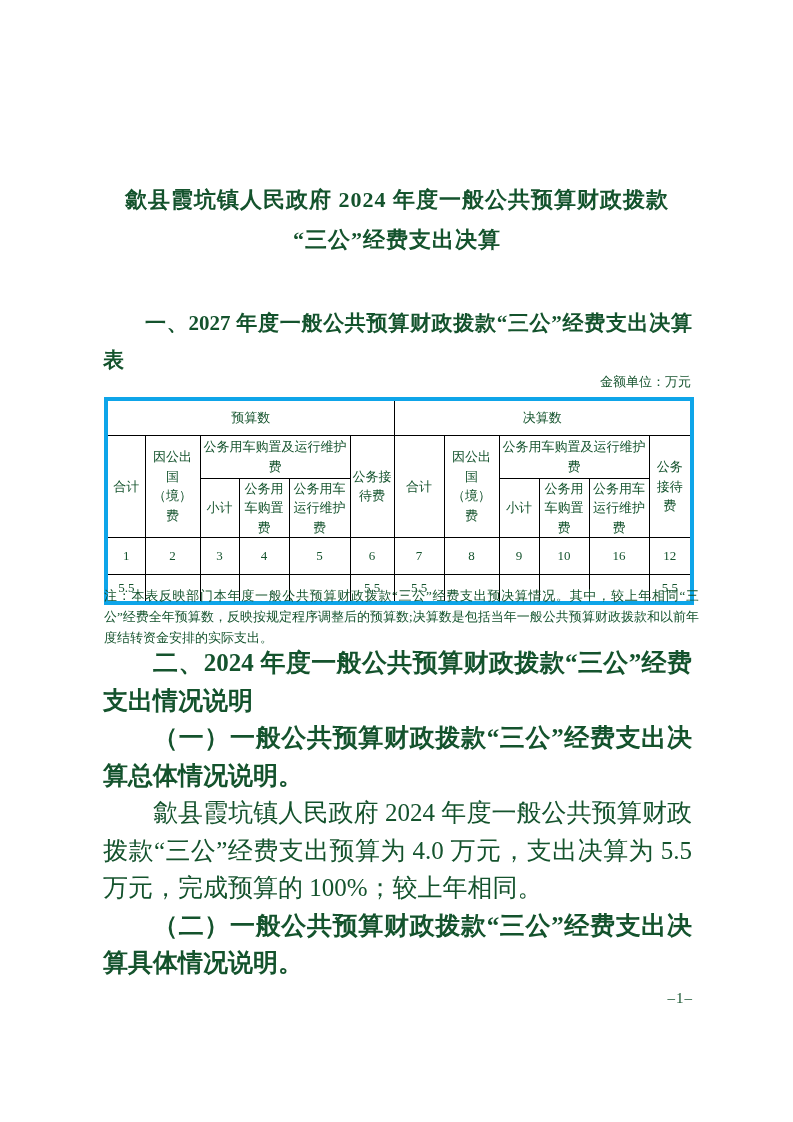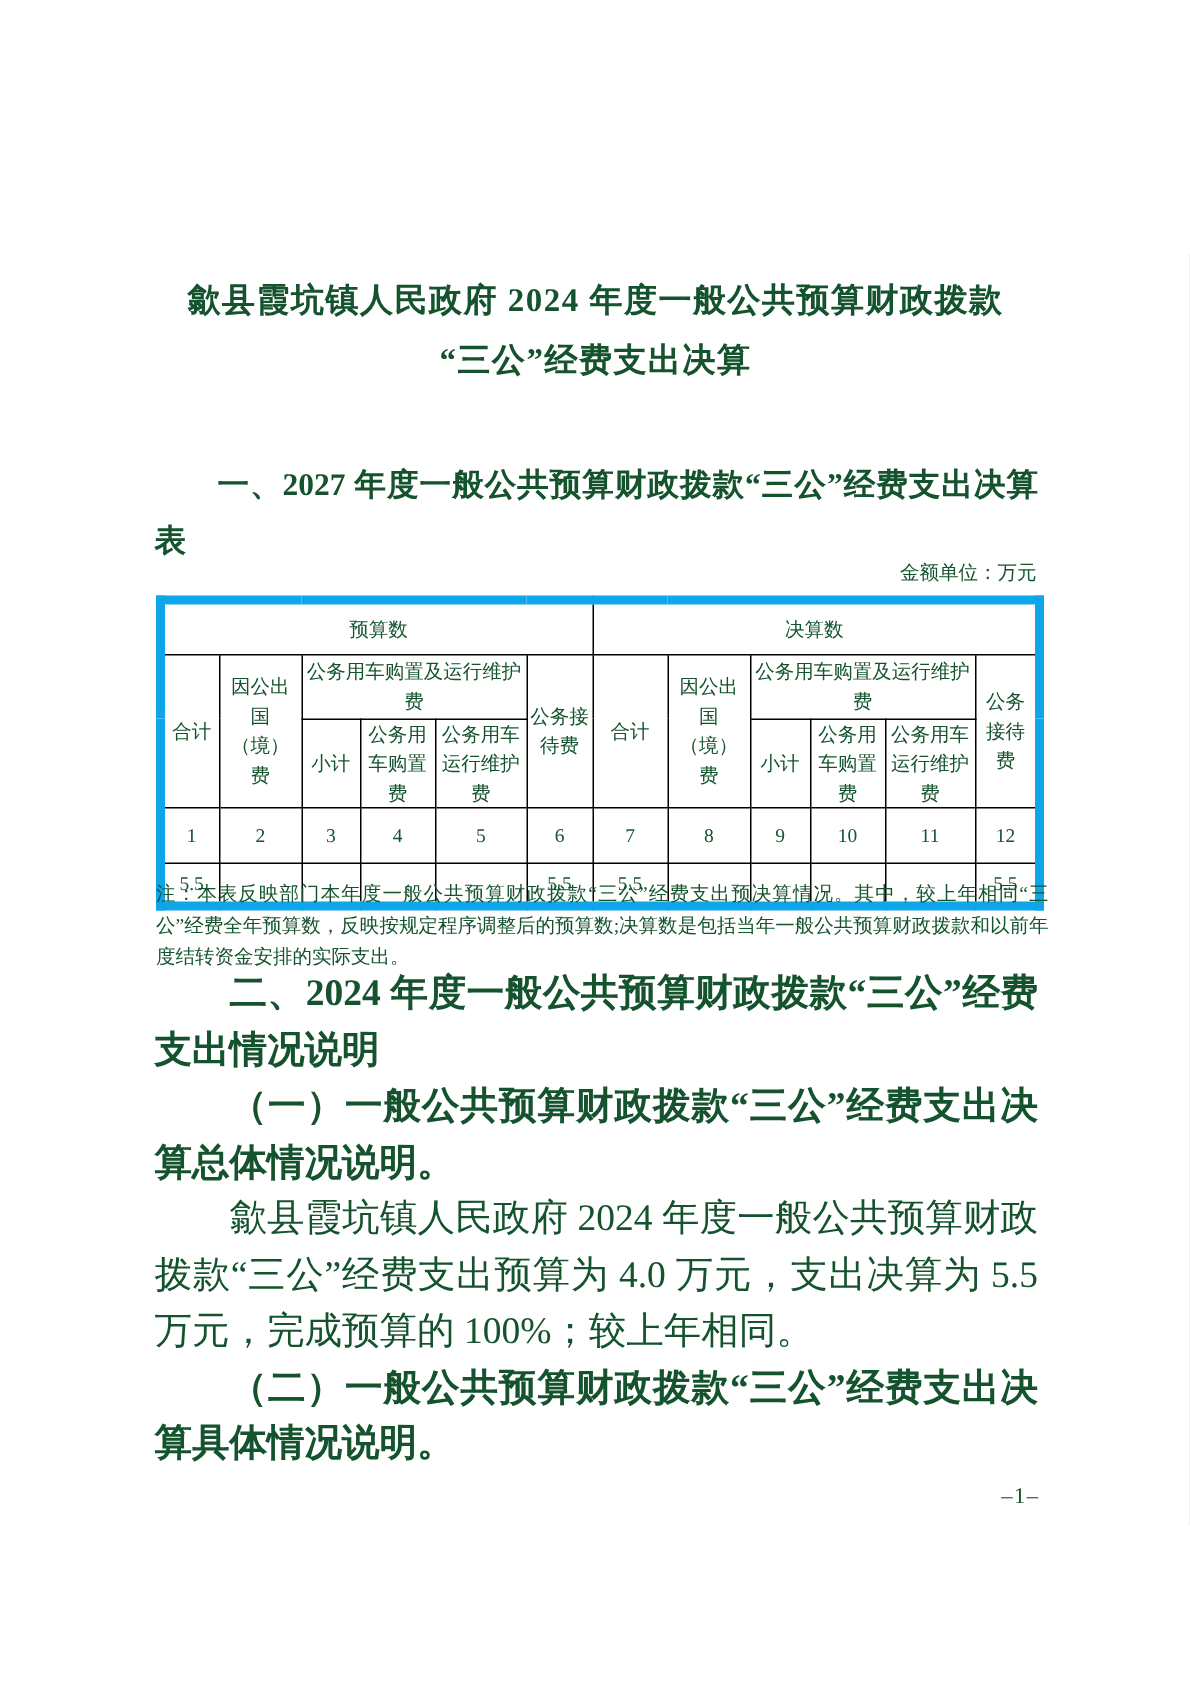--- a/index.html
+++ b/index.html
@@ -50,21 +50,21 @@
   }
 
   table.budget-table {
     position: absolute;
     top: 397px;
     left: 104px;
     width: 587px;
     border-collapse: collapse;
     table-layout: fixed;
     font-size: 13px;
-    border: 6px solid #0ea5e9;
+    border: 4px solid #0ea5e9;
   }
   table.budget-table td {
     border: 1px solid #000;
     text-align: center;
     vertical-align: middle;
     padding: 0 2px;
     line-height: 1.5;
     overflow: hidden;
   }
   tr.row-group   { height: 36px; }
@@ -160,21 +160,21 @@
       <td>1</td>
       <td>2</td>
       <td>3</td>
       <td>4</td>
       <td>5</td>
       <td>6</td>
       <td>7</td>
       <td>8</td>
       <td>9</td>
       <td>10</td>
-      <td>11</td>
+      <td>16</td>
       <td>12</td>
     </tr>
     <tr class="row-values">
       <td class="val-cell">5.5</td>
       <td class="val-cell"></td>
       <td class="val-cell"></td>
       <td class="val-cell"></td>
       <td class="val-cell"></td>
       <td class="val-cell">5.5</td>
       <td class="val-cell">5.5</td>

